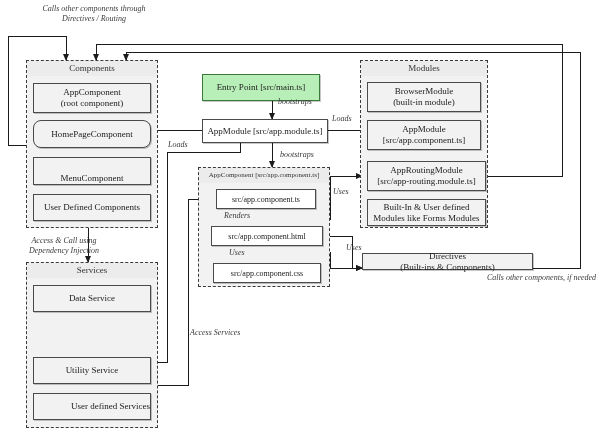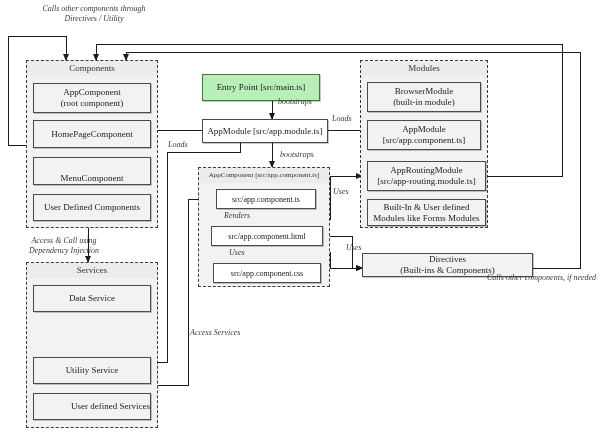--- a/index.html
+++ b/index.html
@@ -136,31 +136,31 @@
       <path d="M 325,236 L 325,236"></path>
 
       
       <path d="M 330,252 L 330,268 L 362,268" marker-end="url(#arr)"></path>
 
     </g>
   </svg>
 
   <div class="lbl center" style="left:14px; top:4px; width:160px;">
     <div>Calls other components through</div>
-    <div>Directives / Utility</div>
+    <div>Directives / Routing</div>
   </div>
 
   <div class="group" style="left:26px; top:60px; width:132px; height:168px;">
     <div class="group-title">Components</div>
   </div>
   <div class="box" style="left:33px; top:83px; width:118px; height:30px;">
     <span>AppComponent</span>
     <span class="l2">(root component)</span>
   </div>
-  <div class="box" style="left:33px; top:120px; width:118px; height:28px;">
+  <div class="box" style="left:33px; top:120px; width:118px; height:28px;border-radius:8px;">
     <span>HomePageComponent</span>
   </div>
   <div class="box" style="left:33px; top:157px; width:118px; height:28px;justify-content:flex-end;">
     <span>MenuComponent</span>
   </div>
   <div class="box" style="left:33px; top:194px; width:118px; height:27px;">
     <span>User Defined Components</span>
   </div>
 
   <div class="lbl center" style="left:6px; top:236px; width:116px;">
@@ -215,21 +215,21 @@
   </div>
   <div class="box" style="left:367px; top:161px; width:119px; height:30px;">
     <span>AppRoutingModule</span>
     <span class="l2">[src/app-routing.module.ts]</span>
   </div>
   <div class="box" style="left:367px; top:199px; width:119px; height:27px;">
     <span>Built-In &amp; User defined</span>
     <span class="l2">Modules like Forms Modules</span>
   </div>
 
-  <div class="box" style="left:362px; top:253px; width:171px; height:24px;">
+  <div class="box" style="left:362px; top:253px; width:171px; height:17px;">
     <span>Directives</span>
     <span class="l2">(Built-ins &amp; Components)</span>
   </div>
 
   <div class="lbl" style="left:278px; top:97px;">bootstraps</div>
 
   <div class="lbl" style="left:280px; top:150px;">bootstraps</div>
 
   <div class="lbl" style="left:332px; top:114px;">Loads</div>
 

